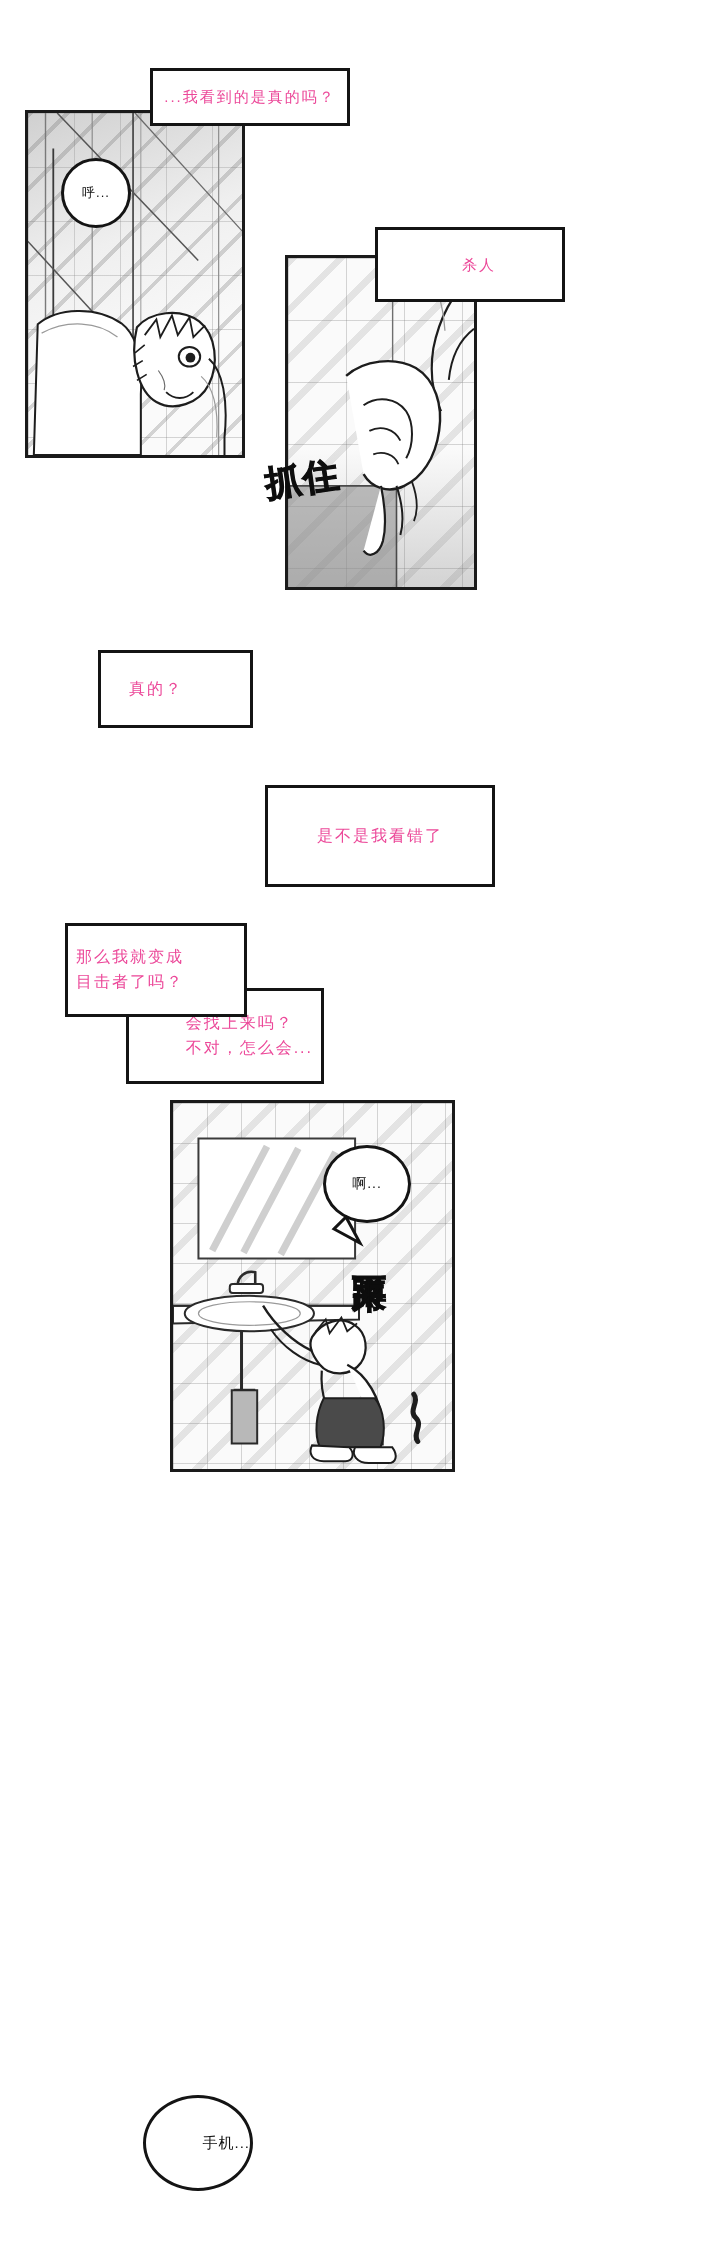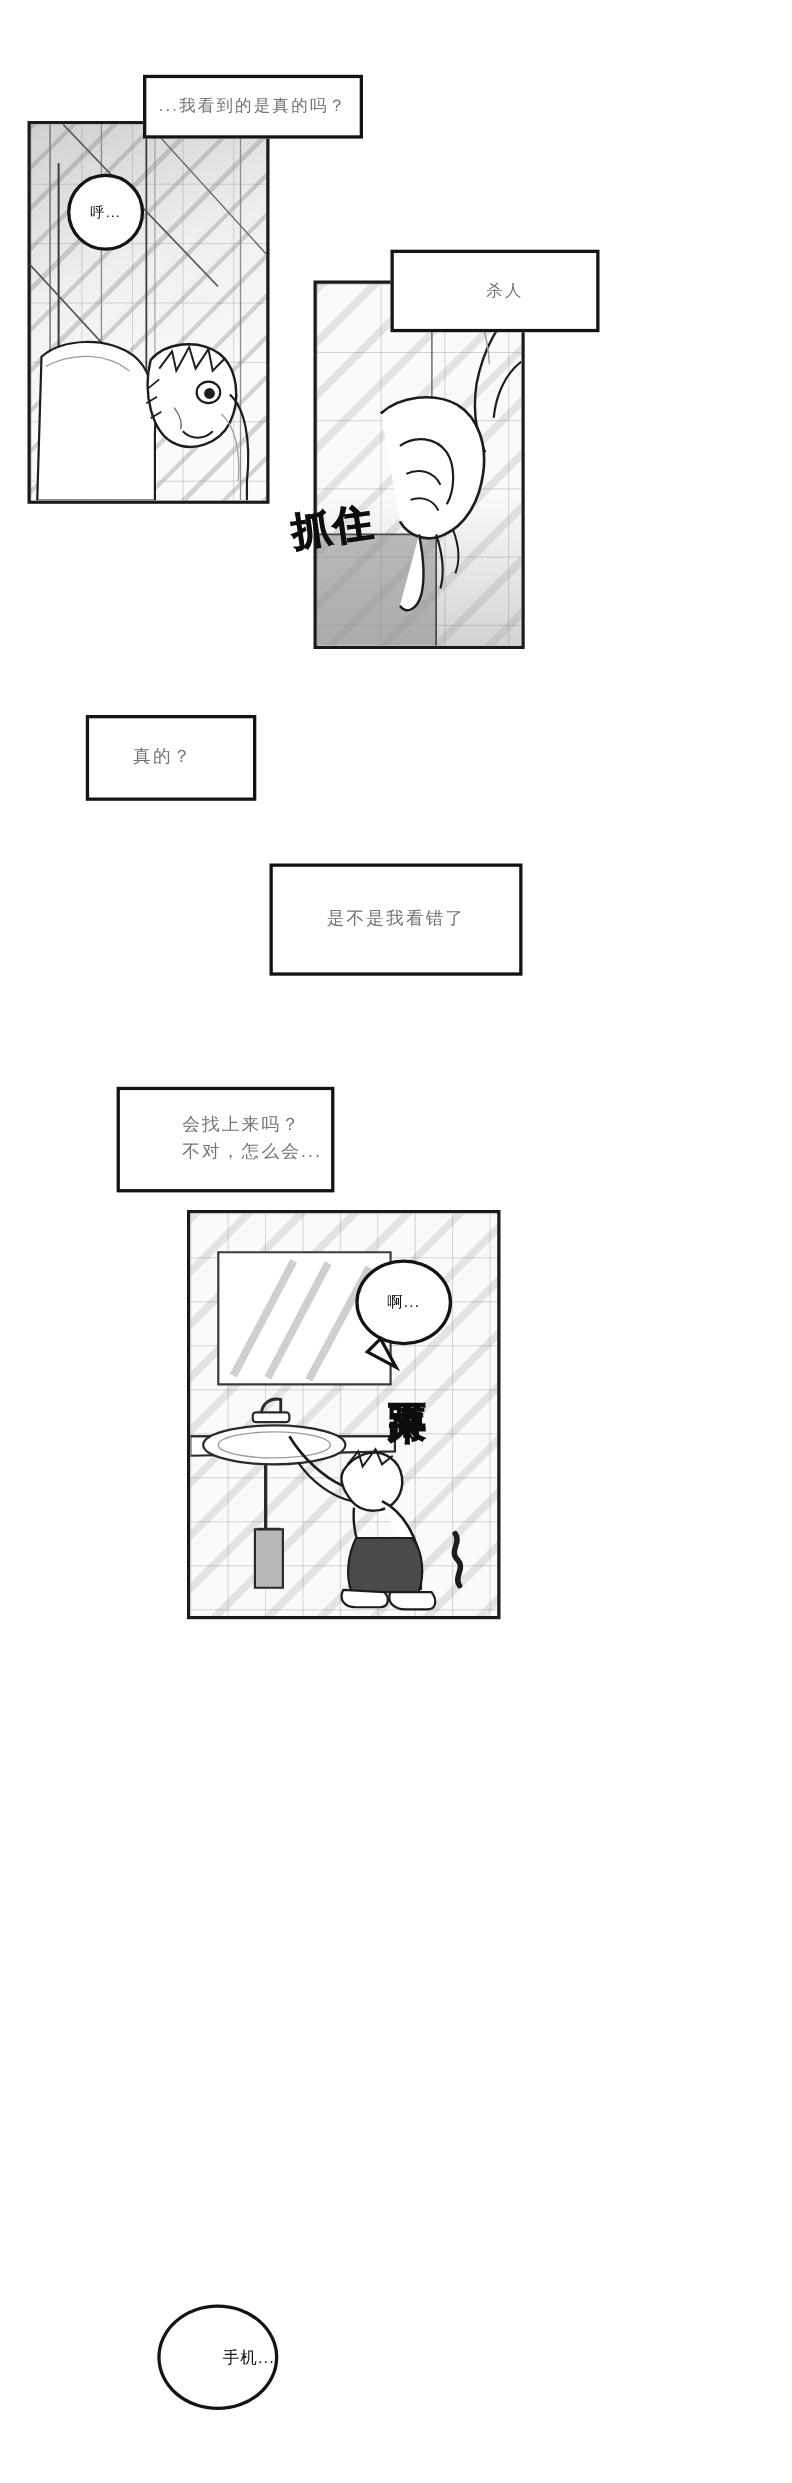--- a/index.html
+++ b/index.html
@@ -27,25 +27,26 @@
     overflow: hidden;
   }
   .textbox {
     position: absolute;
     background: #ffffff;
     border: 3px solid #141414;
     box-sizing: border-box;
     display: flex;
     align-items: center;
     justify-content: center;
-    color: #737373;
+    color: #ec4899;
     letter-spacing: 2px;
     line-height: 1.55;
     white-space: pre-line;
     text-align: center;
+    margin-left: 20px;
   }
   .bubble {
     position: absolute;
     background: #ffffff;
     border: 3px solid #141414;
     border-radius: 50%;
     box-sizing: border-box;
     display: flex;
     align-items: center;
     justify-content: center;
@@ -206,28 +207,32 @@
   </div>
 
   <div class="textbox" style="left:130px; top:68px; width:200px; height:58px; font-size:15px;">
     <span>...我看到的是真的吗？</span>
   </div>
 
   <div class="textbox" style="left:355px; top:227px; width:190px; height:75px; font-size:15px; z-index:5;padding-left:18px;">
     <span>杀人</span>
   </div>
 
-  <div class="textbox" style="left:78px; top:650px; width:155px; height:78px; font-size:16px; justify-content:flex-start; padding-left:40px;">
+  <div class="textbox" style="left:78px; top:650px; width:155px; height:78px; font-size:16px; justify-content:flex-start; padding-left:28px;">
     <span>真的？</span>
   </div>
 
   <div class="textbox" style="left:245px; top:785px; width:230px; height:102px; font-size:16px;align-items:center;">
     <span>是不是我看错了</span>
   </div>
 
+  <div class="textbox" style="left:45px; top:923px; width:182px; height:94px; font-size:16px; justify-content:flex-start; padding-left:8px; text-align:left; z-index:4; background:#fff;">
+    <span>那么我就变成
+目击者了吗？</span>
+  </div>
 
   <div class="textbox" style="left:106px; top:988px; width:198px; height:96px; font-size:16px; justify-content:flex-end; padding-right:8px; text-align:left; z-index:3; background:#fff;">
     <span>会找上来吗？
 不对，怎么会...</span>
   </div>
 
   <div class="panel" style="left:170px; top:1100px; width:285px; height:372px;">
     <div class="tilewall fine"></div>
     <div class="shade-diag soft"></div>
 

